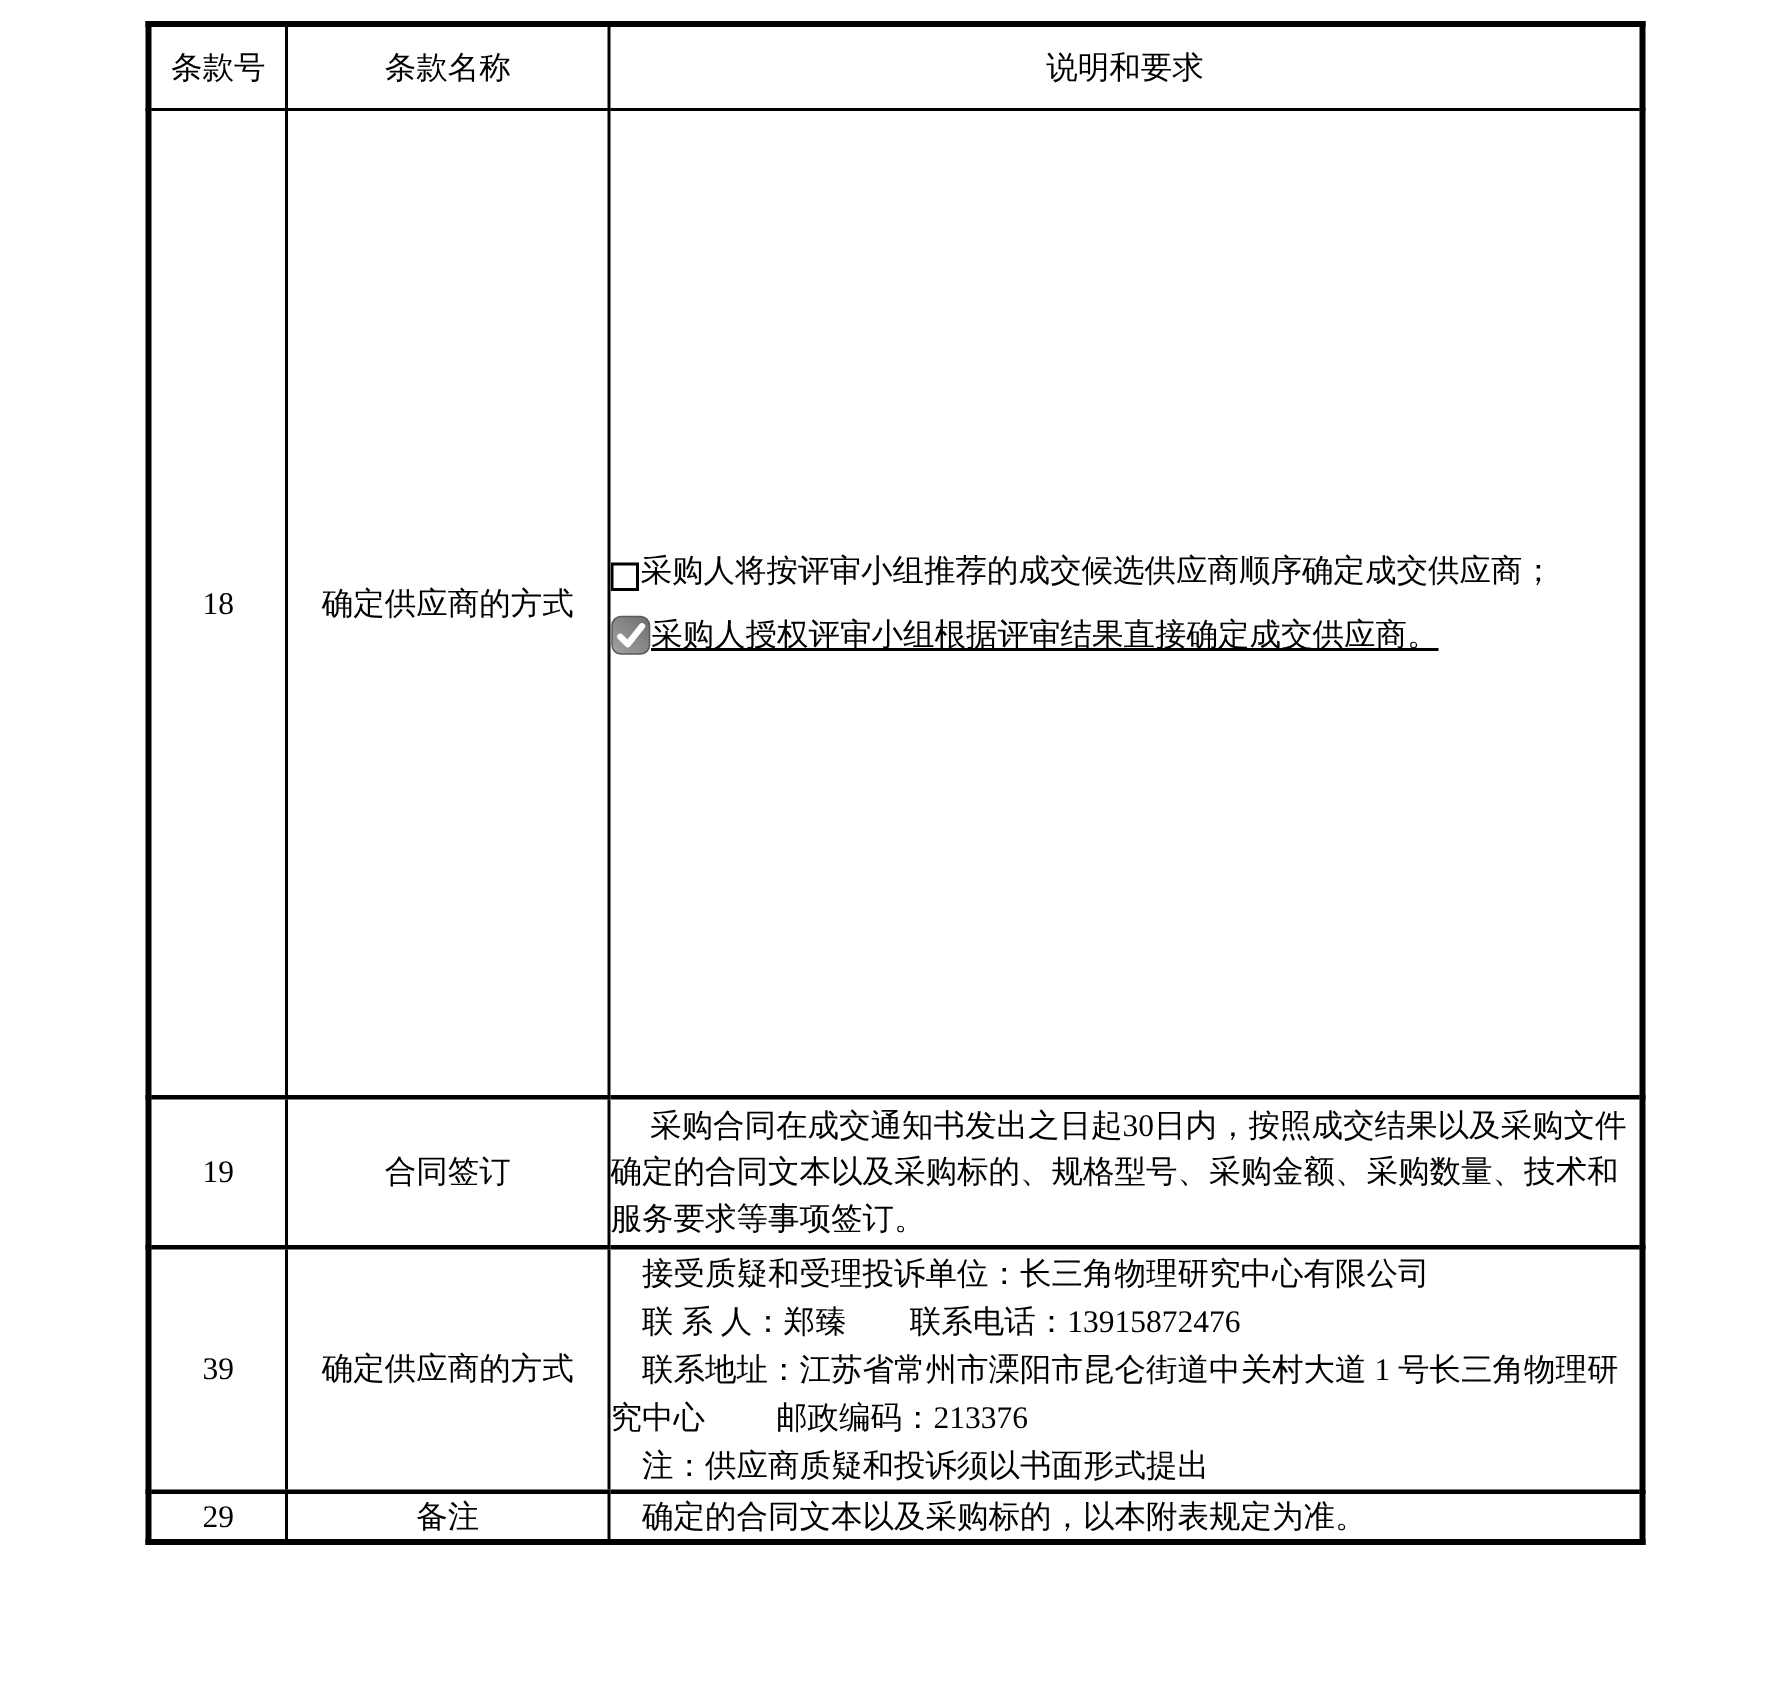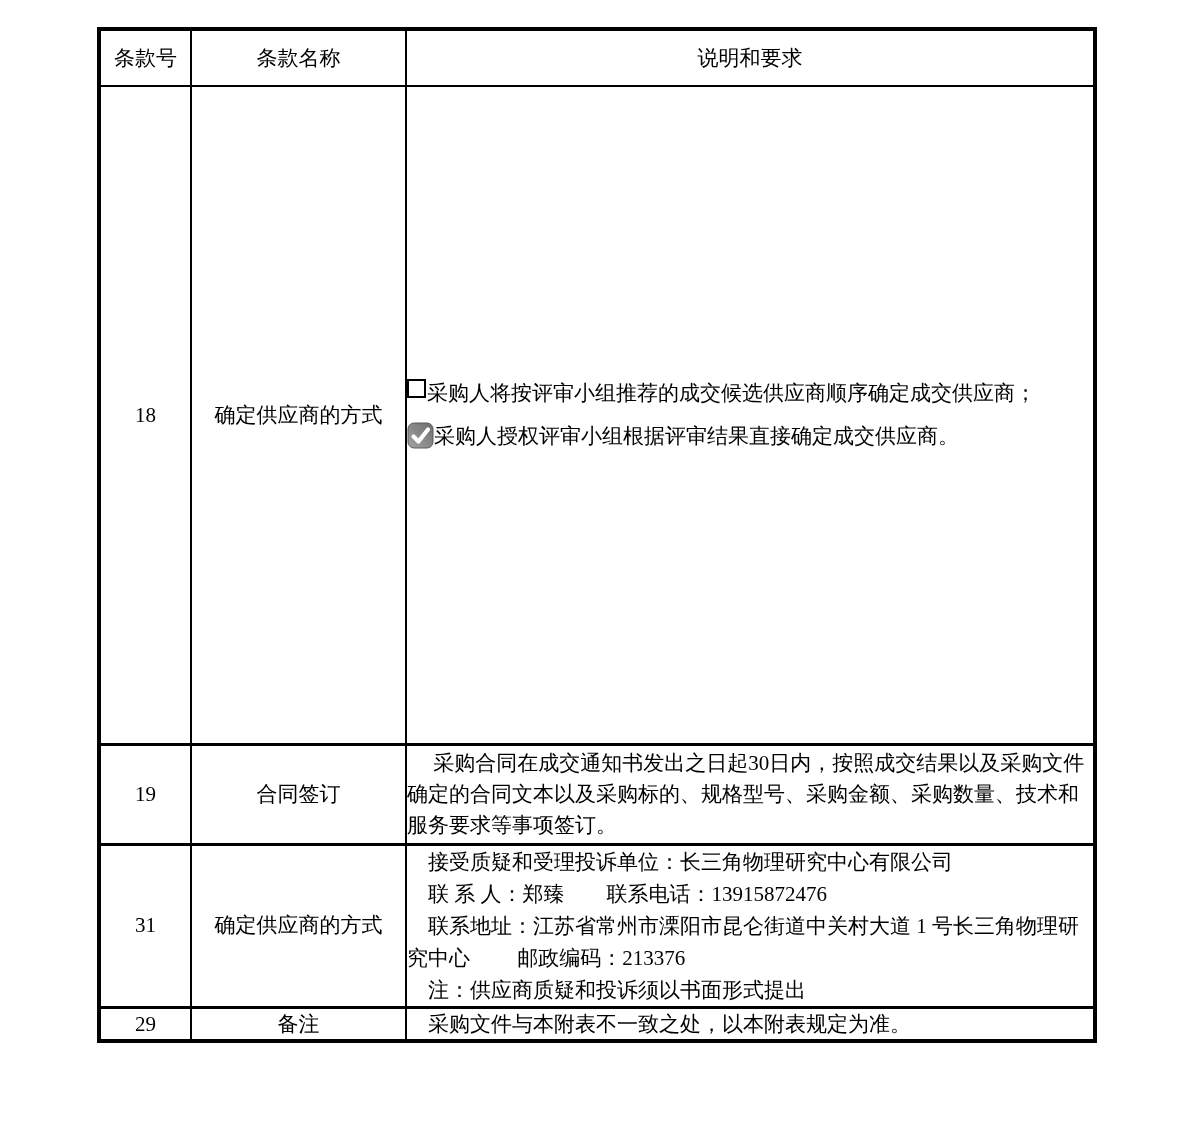--- a/index.html
+++ b/index.html
@@ -5,21 +5,21 @@
   html, body { margin: 0; padding: 0; }
   body {
     width: 1190px; height: 1126px;
     background: #ffffff;
     font-family: "Liberation Serif", "DejaVu Serif", serif;
     color: #000000;
   }
   .page { position: relative; width: 1190px; height: 1126px; background: #ffffff; overflow: hidden; }
 
   table.doc-table {
-    position: absolute; left: 97px; top: 27px;
+    position: absolute; left: 97px; top: 14px;
     width: 996px;
     border-collapse: collapse;
     table-layout: fixed;
     border: 4px solid #000;
     font-size: 21px;
     line-height: 1.45;
   }
   .doc-table td, .doc-table th {
     border: 2px solid #000;
     padding: 0;
@@ -44,22 +44,22 @@
 
   .center { text-align: center; }
   .desc-cell { text-align: left; padding: 2px 3px; }
 
   .line { white-space: pre; line-height: 32px; }
   .r19 .line { line-height: 31px; }
   .r22line { white-space: pre; line-height: 30px; }
 
   .name-line { line-height: 30px; }
 
-  .opt { display: flex; align-items: flex-start; white-space: pre; line-height: 28px; }
-  .opt + .opt { margin-top: 15px; }
+  .opt { display: flex; align-items: flex-end; white-space: pre; line-height: 28px; }
+  .opt + .opt { margin-top: 15px; text-decoration: underline; }
 
   .cb-empty {
     display: inline-block;
     width: 19px; height: 19px;
     border: 2px solid #000;
     box-sizing: border-box;
     margin-right: 1px;
     flex: 0 0 auto;
     background: #fff;
   }
@@ -110,33 +110,33 @@
       <td class="center">合同签订</td>
       <td class="desc-cell r19">
         <div class="line">　 采购合同在成交通知书发出之日起30日内，按照成交结果以及采购文件</div>
         <div class="line">确定的合同文本以及采购标的、规格型号、采购金额、采购数量、技术和</div>
         <div class="line">服务要求等事项签订。</div>
       </td>
     </tr>
 
 
     <tr class="row-21">
-      <td class="center">31</td>
+      <td class="center">39</td>
       <td class="center">确定供应商的方式</td>
       <td class="desc-cell">
         <div class="line">　接受质疑和受理投诉单位：长三角物理研究中心有限公司</div>
         <div class="line">　联 系 人：郑臻　　联系电话：13915872476</div>
         <div class="line">　联系地址：江苏省常州市溧阳市昆仑街道中关村大道 1 号长三角物理研</div>
         <div class="line">究中心　　 邮政编码：213376</div>
         <div class="line">　注：供应商质疑和投诉须以书面形式提出</div>
       </td>
     </tr>
 
     <tr class="row-22">
       <td class="center">29</td>
       <td class="center">备注</td>
       <td class="desc-cell">
-        <div class="r22line">　采购文件与本附表不一致之处，以本附表规定为准。</div>
+        <div class="r22line">　确定的合同文本以及采购标的，以本附表规定为准。</div>
       </td>
     </tr>
   </tbody>
     </table>
 </div>
 
 </body></html>

